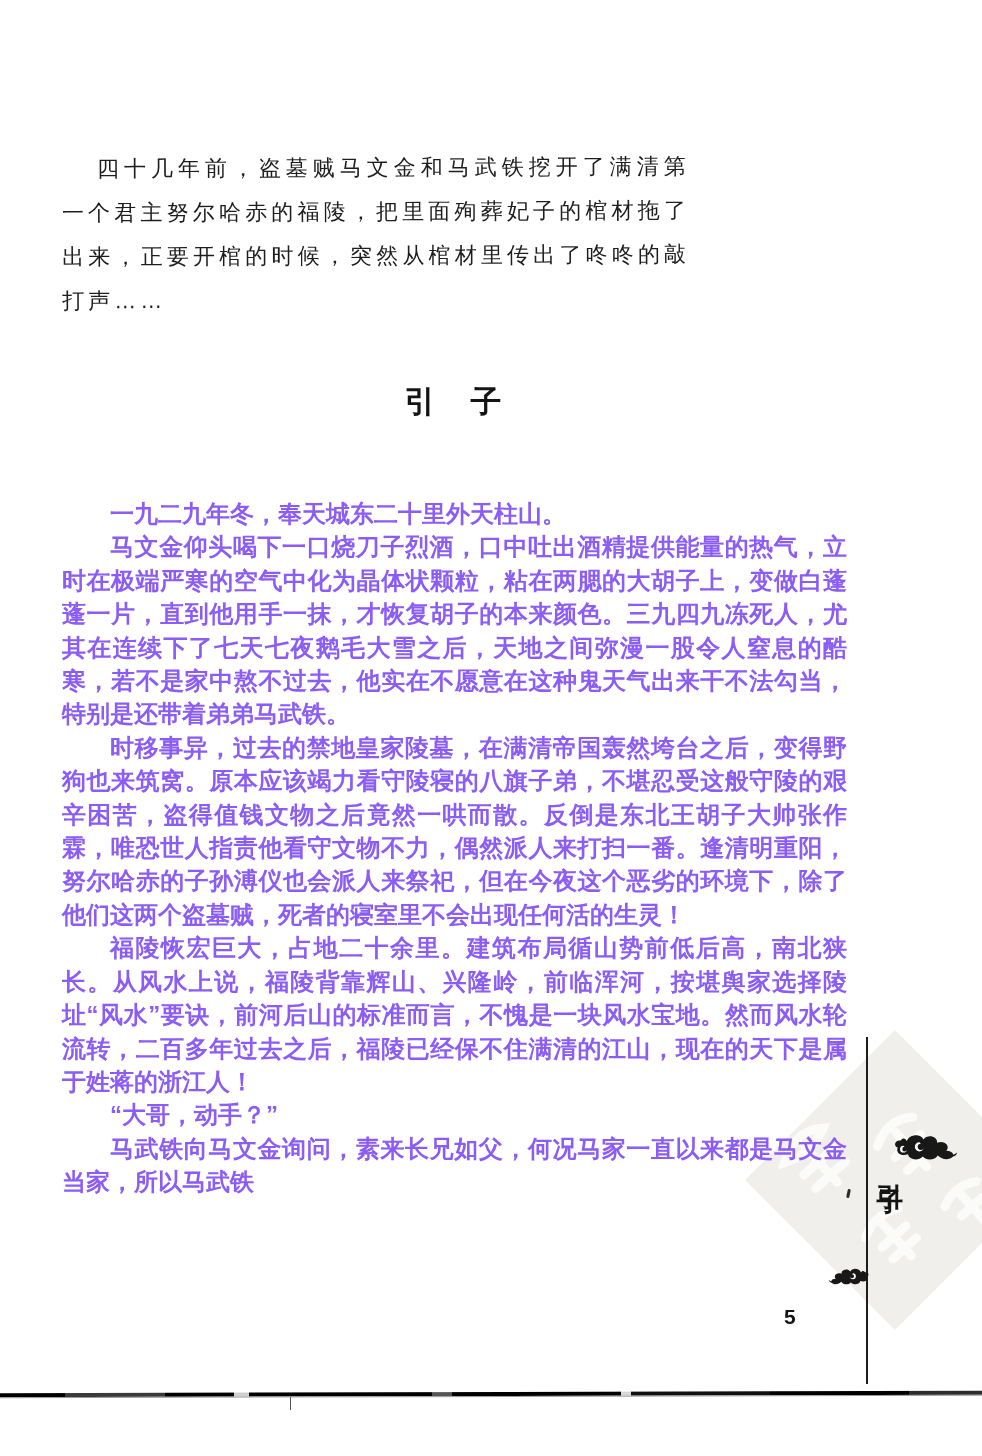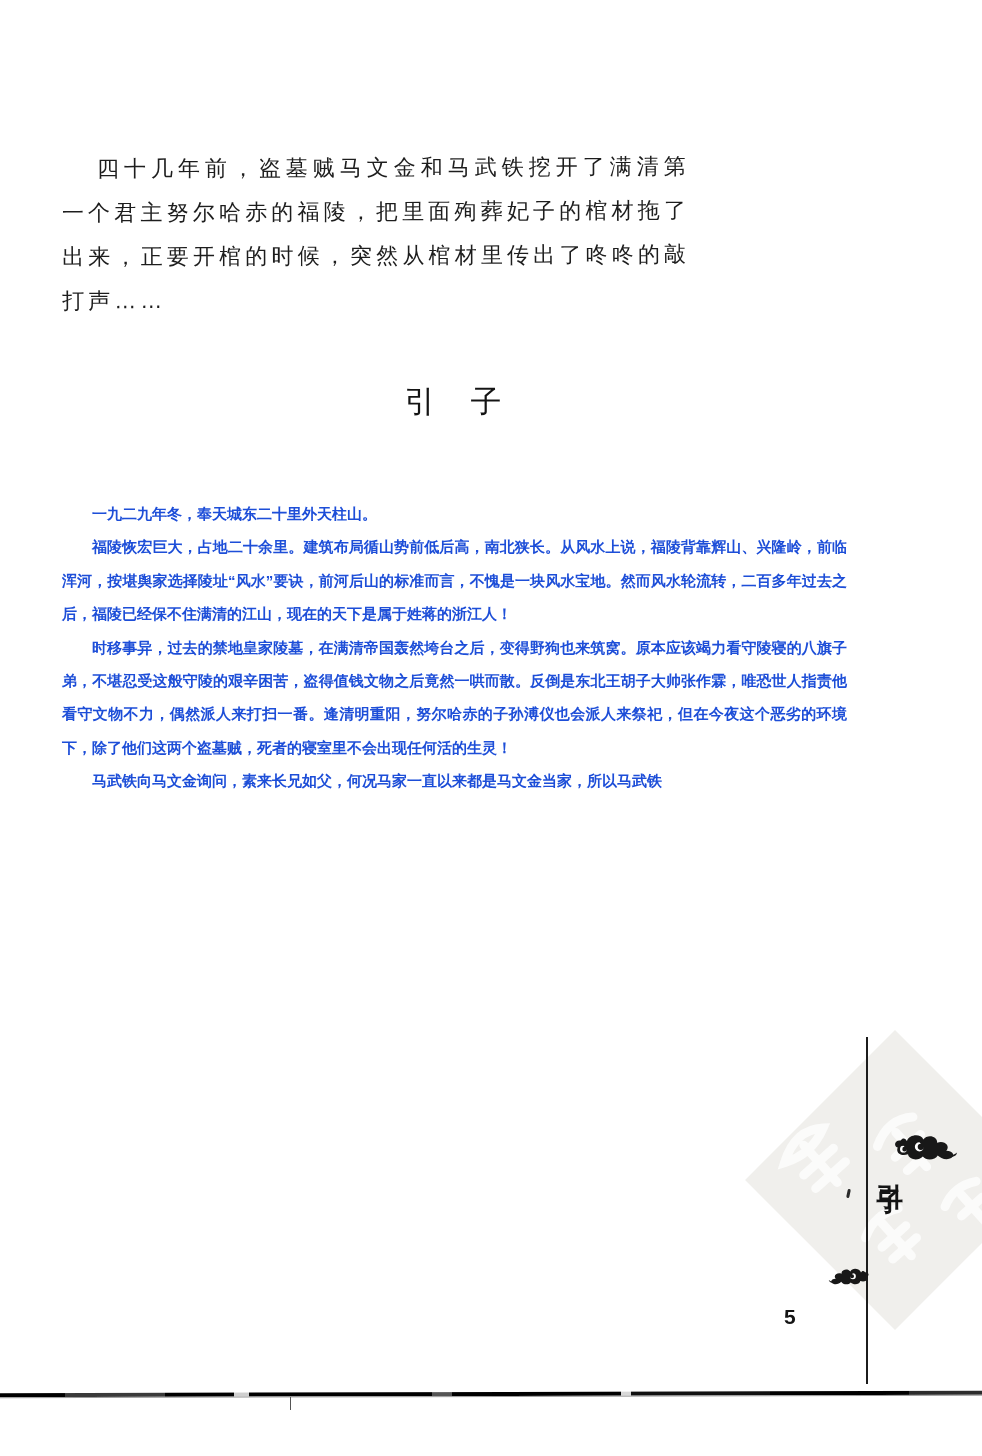--- a/index.html
+++ b/index.html
@@ -30,32 +30,32 @@
     font-weight:400; color:#1d1d1d;
     text-indent:1.6em; text-align:justify;
     transform:rotate(-0.25deg);
   }
 
   
   .chapter-title {
     position:absolute; left:62px; top:381px; width:784px;
     z-index:2;
     text-align:center;
-    font-size:31px; font-weight:400; letter-spacing:2px;
+    font-size:31px; font-weight:700; letter-spacing:2px;
     color:#141414;
   }
 
   
   .prose {
     position:absolute; left:62px; top:497px; width:785px;
     z-index:2;
   }
   .prose p {
-    font-size:15px; line-height:33.4px;
-    font-weight:600; color:#1d4ed8;
+    font-size:24px; line-height:33.4px;
+    font-weight:600; color:#8b5cf6;
     text-indent:2em; text-align:justify;
   }
 
   
   .margin-rule {
     position:absolute; left:866px; top:1037px;
     width:2px; height:347px;
     background:#1c1c1c; z-index:3;
   }
   .cloud-top { position:absolute; left:889px; top:1132px; z-index:3; }
@@ -101,22 +101,24 @@
     </g>
   </svg>
 </div>
 
 <p class="note">四十几年前，盗墓贼马文金和马武铁挖开了满清第一个君主努尔哈赤的福陵，把里面殉葬妃子的棺材拖了出来，正要开棺的时候，突然从棺材里传出了咚咚的敲打声……</p>
 
 <h1 class="chapter-title">引　子</h1>
 
 <div class="prose">
   <p>一九二九年冬，奉天城东二十里外天柱山。</p>
+  <p>马文金仰头喝下一口烧刀子烈酒，口中吐出酒精提供能量的热气，立时在极端严寒的空气中化为晶体状颗粒，粘在两腮的大胡子上，变做白蓬蓬一片，直到他用手一抹，才恢复胡子的本来颜色。三九四九冻死人，尤其在连续下了七天七夜鹅毛大雪之后，天地之间弥漫一股令人窒息的酷寒，若不是家中熬不过去，他实在不愿意在这种鬼天气出来干不法勾当，特别是还带着弟弟马武铁。</p>
+  <p>时移事异，过去的禁地皇家陵墓，在满清帝国轰然垮台之后，变得野狗也来筑窝。原本应该竭力看守陵寝的八旗子弟，不堪忍受这般守陵的艰辛困苦，盗得值钱文物之后竟然一哄而散。反倒是东北王胡子大帅张作霖，唯恐世人指责他看守文物不力，偶然派人来打扫一番。逢清明重阳，努尔哈赤的子孙溥仪也会派人来祭祀，但在今夜这个恶劣的环境下，除了他们这两个盗墓贼，死者的寝室里不会出现任何活的生灵！</p>
   <p>福陵恢宏巨大，占地二十余里。建筑布局循山势前低后高，南北狭长。从风水上说，福陵背靠辉山、兴隆岭，前临浑河，按堪舆家选择陵址“风水”要诀，前河后山的标准而言，不愧是一块风水宝地。然而风水轮流转，二百多年过去之后，福陵已经保不住满清的江山，现在的天下是属于姓蒋的浙江人！</p>
-  <p>时移事异，过去的禁地皇家陵墓，在满清帝国轰然垮台之后，变得野狗也来筑窝。原本应该竭力看守陵寝的八旗子弟，不堪忍受这般守陵的艰辛困苦，盗得值钱文物之后竟然一哄而散。反倒是东北王胡子大帅张作霖，唯恐世人指责他看守文物不力，偶然派人来打扫一番。逢清明重阳，努尔哈赤的子孙溥仪也会派人来祭祀，但在今夜这个恶劣的环境下，除了他们这两个盗墓贼，死者的寝室里不会出现任何活的生灵！</p>
+  <p>“大哥，动手？”</p>
   <p>马武铁向马文金询问，素来长兄如父，何况马家一直以来都是马文金当家，所以马武铁</p>
 </div>
 
 <div class="margin-rule"></div>
 
 <svg class="cloud-top" width="70" height="32" viewBox="0 0 120 56">
   <path fill="#181818" d="M30 16 C34 4 54 2 59 13 C66 3 84 7 83 19 C95 14 107 24 99 33 C112 33 116 44 104 47 C96 49 88 45 84 41 C80 49 64 51 58 43 C50 51 34 49 32 39 C20 43 10 37 14 27 C6 25 9 13 19 15 C23 9 28 11 30 16 Z"></path>
   <path fill="#ffffff" d="M52 18 a8 8 0 1 0 8 8 a5.5 5.5 0 1 1 -5.5 -5.5 Z"></path>
   <path fill="#ffffff" d="M24 24 a6 6 0 1 0 6 6 a4 4 0 1 1 -4 -4 Z"></path>
   <path fill="#181818" d="M98 40 q14 2 20 -4 q-2 10 -20 8 Z"></path>

